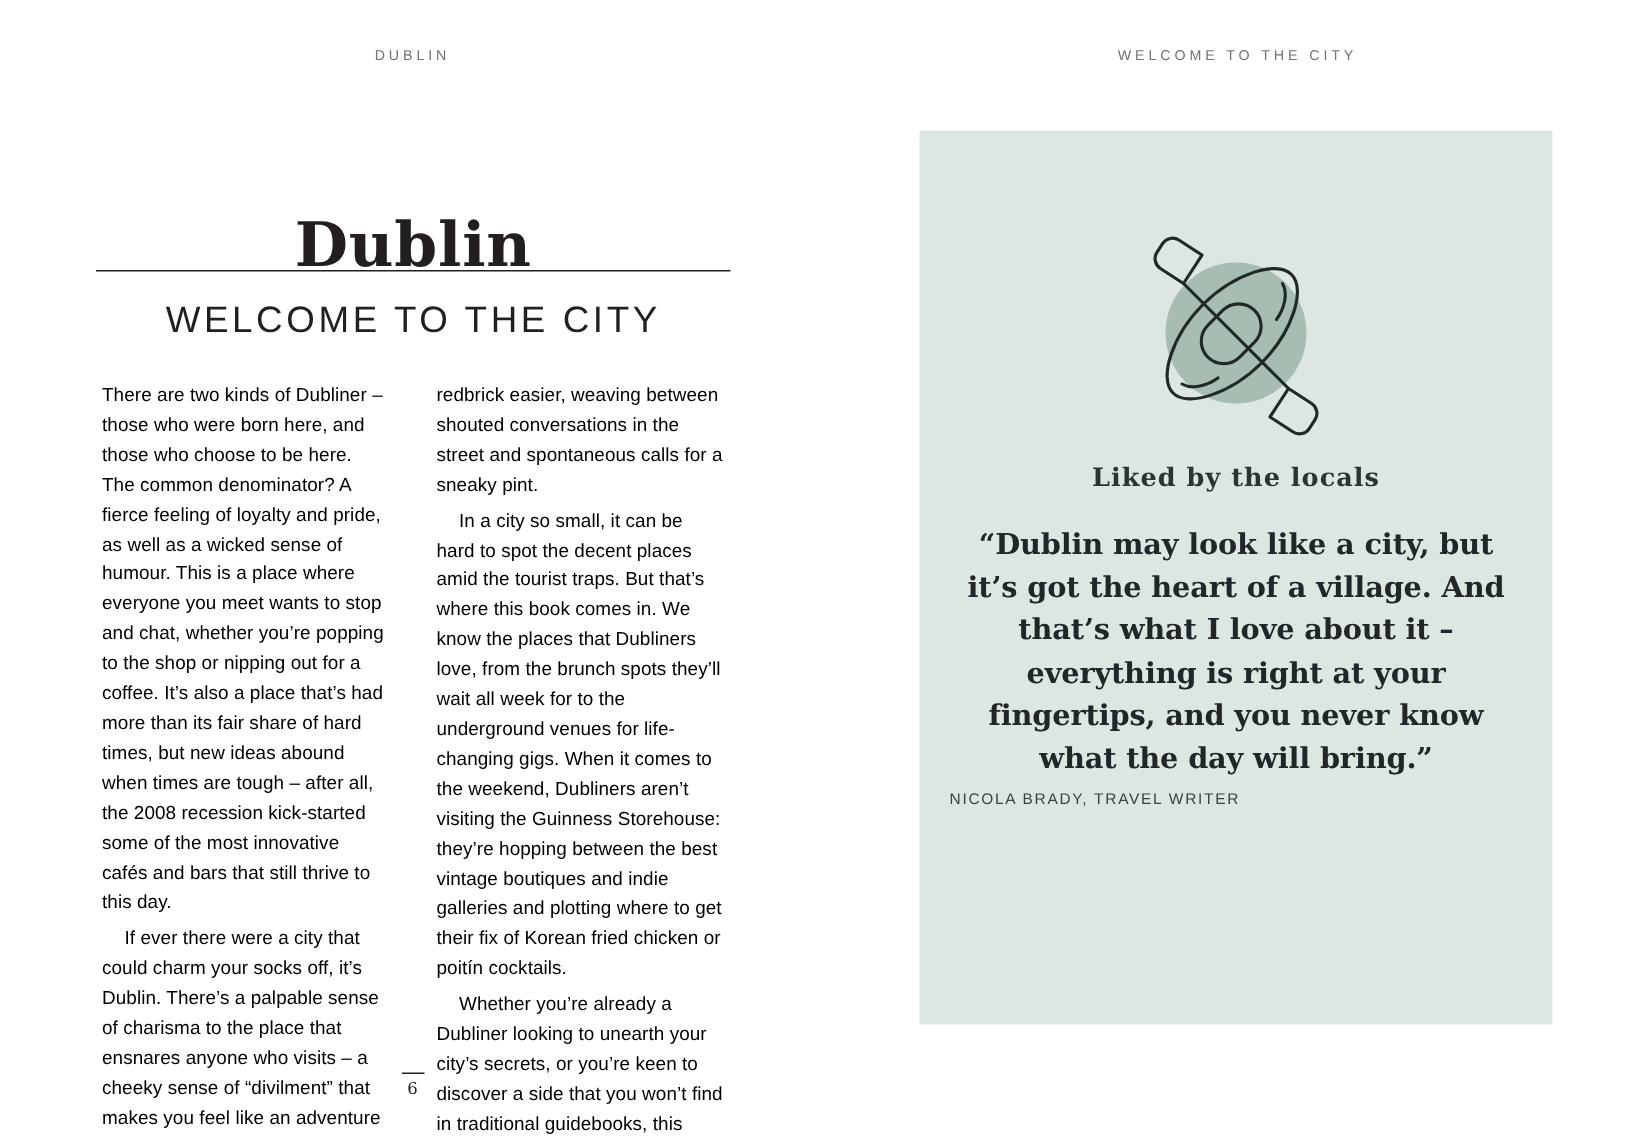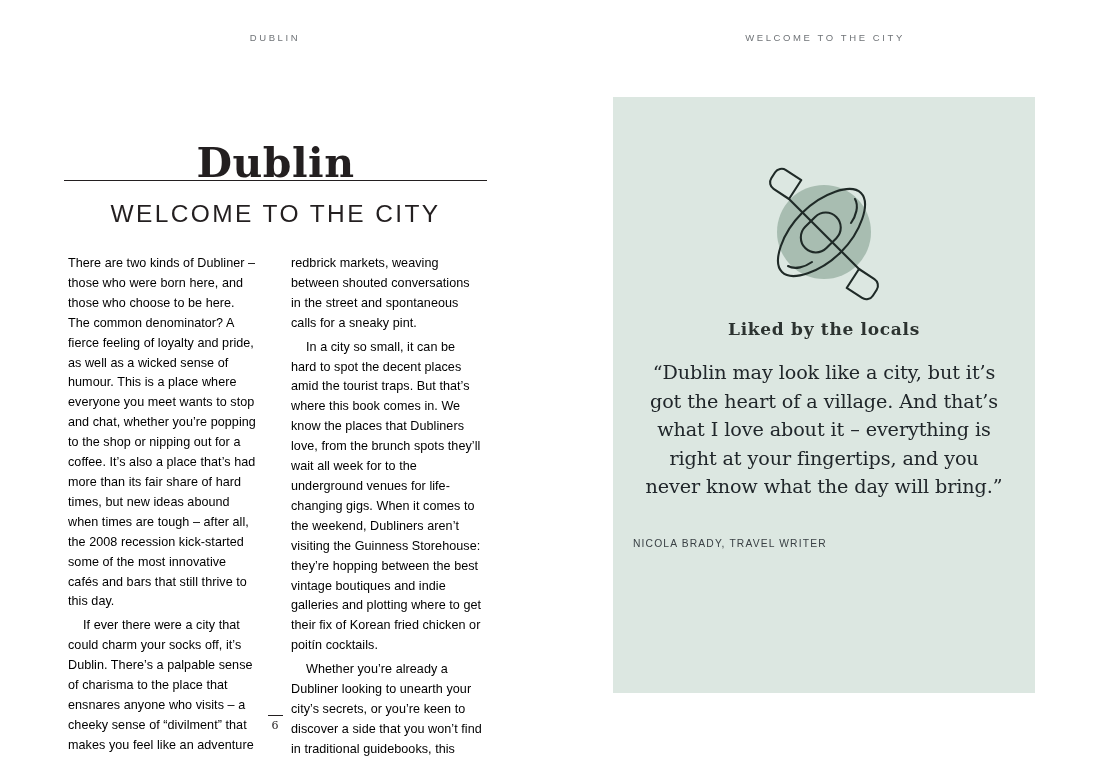--- a/index.html
+++ b/index.html
@@ -97,21 +97,21 @@
     line-height: 19.9px;
     color: #000000;
     letter-spacing: 0.05px;
     text-align: left;
   }
   .col p.indent { text-indent: 15px; }
 
   
   .page-right {
     position: absolute;
-    left: 550px; top: 10px;
+    left: 550px; top: 0;
     width: 550px; height: 684px;
   }
 
   .quote-panel {
     position: absolute;
     left: 63px;
     top: 87px;
     width: 422px;
     height: 596px;
     background: #dce7e1;
@@ -139,21 +139,21 @@
     letter-spacing: 0.7px;
     color: #2c3330;
   }
 
   .quote-text {
     position: absolute;
     left: 30px; right: 30px;
     top: 262px;
     text-align: center;
     font-family: "DejaVu Serif", "Liberation Serif", serif;
-    font-weight: 400;
+    font-weight: 700;
     font-size: 19.2px;
     line-height: 28.6px;
     color: #20262a;
     letter-spacing: -0.1px;
   }
 
   .quote-attrib {
     position: absolute;
     left: 20px; right: 20px;
     top: 441px;
@@ -200,21 +200,21 @@
       </div>
       <div class="subtitle">WELCOME TO THE CITY</div>
     </div>
 
     <div class="columns">
       <div class="col">
         <p>There are two kinds of Dubliner – those who were born here, and those who choose to be here. The common denominator? A fierce feeling of loyalty and pride, as well as a wicked sense of humour. This is a place where everyone you meet wants to stop and chat, whether you’re popping to the shop or nipping out for a coffee. It’s also a place that’s had more than its fair share of hard times, but new ideas abound when times are tough – after all, the 2008 recession kick-started some of the most innovative cafés and bars that still thrive to this day.</p>
         <p class="indent">If ever there were a city that could charm your socks off, it’s Dublin. There’s a palpable sense of charisma to the place that ensnares anyone who visits – a cheeky sense of “divilment” that makes you feel like an adventure is always just around the corner. And the city’s compact size makes it all the easier to explore, as you amble past Georgian townhouses and Gothic</p>
       </div>
       <div class="col">
-        <p>redbrick markets, weaving between shouted conversations in the street and spontaneous calls for a sneaky pint.</p>
+        <p>redbrick easier, weaving between shouted conversations in the street and spontaneous calls for a sneaky pint.</p>
         <p class="indent">In a city so small, it can be hard to spot the decent places amid the tourist traps. But that’s where this book comes in. We know the places that Dubliners love, from the brunch spots they’ll wait all week for to the underground venues for life-changing gigs. When it comes to the weekend, Dubliners aren’t visiting the Guinness Storehouse: they’re hopping between the best vintage boutiques and indie galleries and plotting where to get their fix of Korean fried chicken or poitín cocktails.</p>
         <p class="indent">Whether you’re already a Dubliner looking to unearth your city’s secrets, or you’re keen to discover a side that you won’t find in traditional guidebooks, this book will help you to embrace the city with the wild sense of mischief that’s woven into its very heart. Enjoy Dublin, but do it the local way.</p>
       </div>
     </div>
 
     <div class="folio folio-left">
       <div class="folio-rule"></div>
       <div class="folio-num">6</div>
     </div>
   </div>

